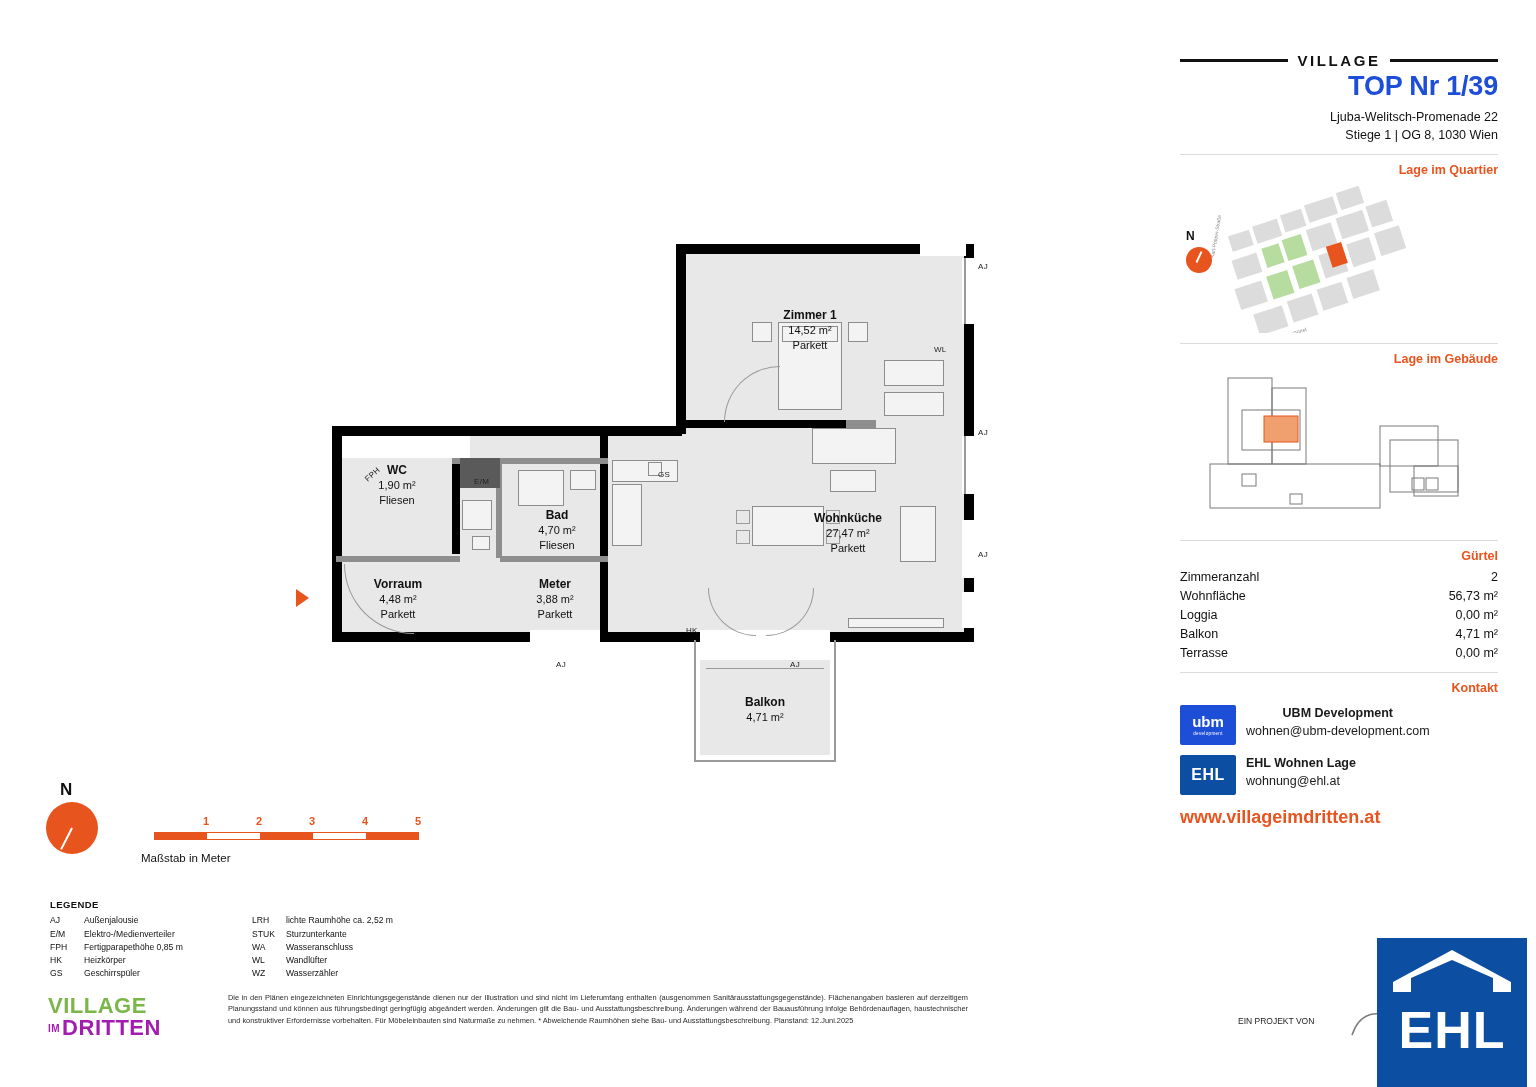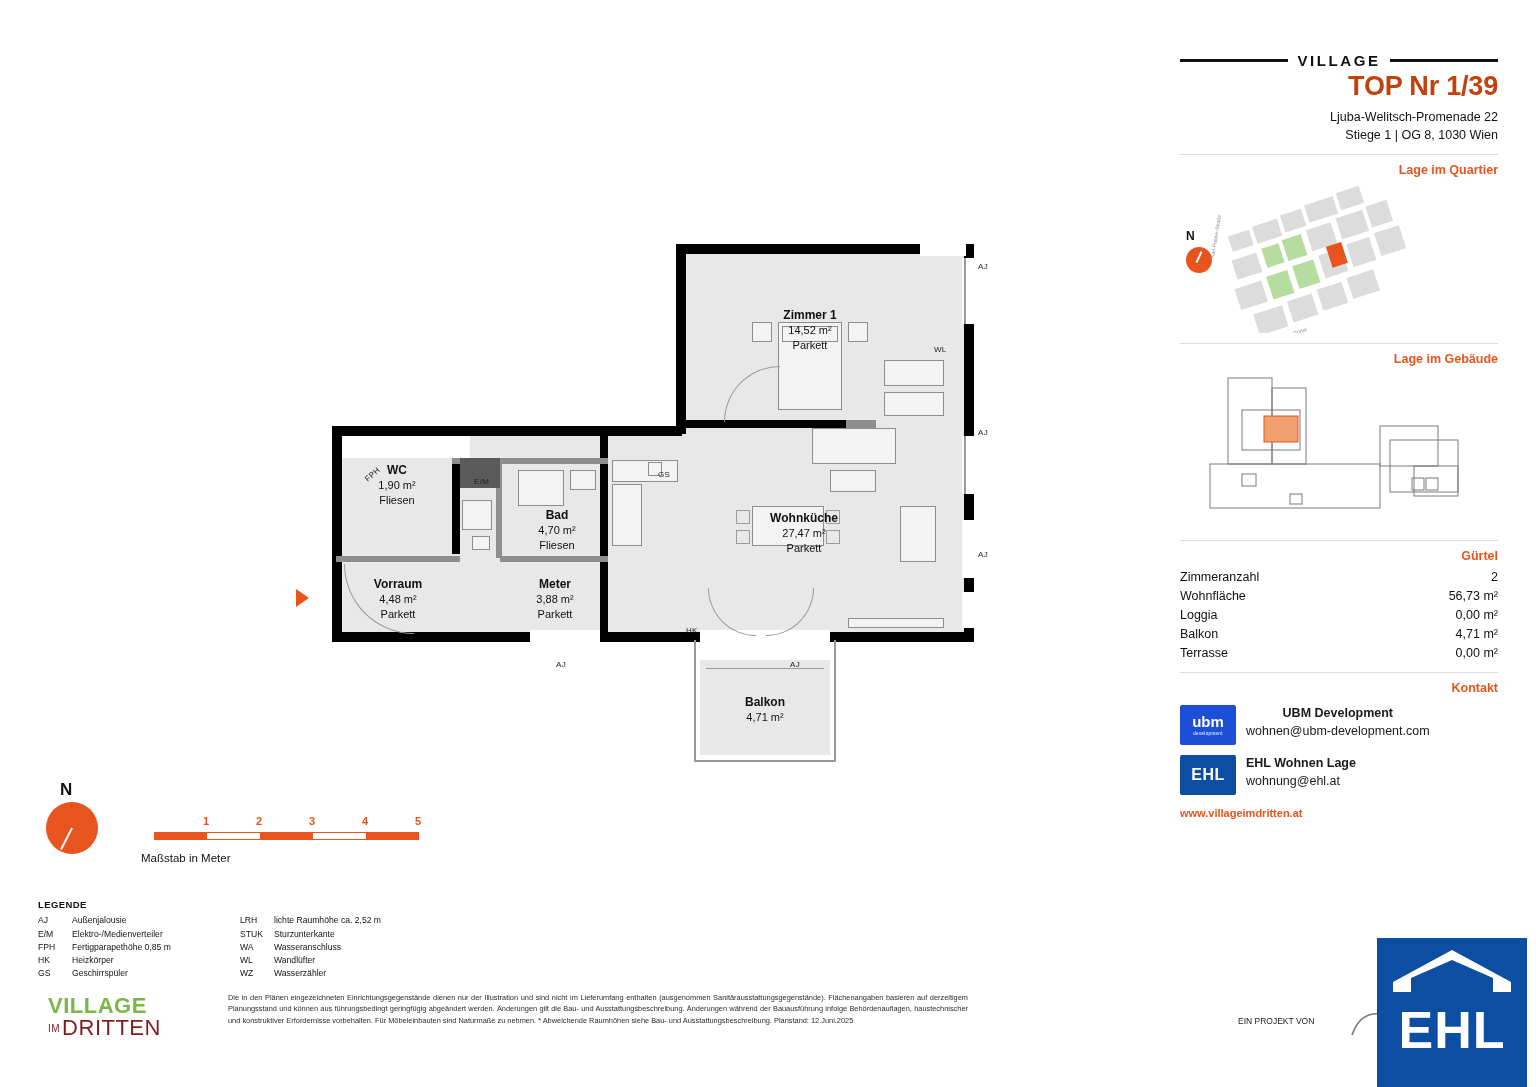--- a/index.html
+++ b/index.html
@@ -43,48 +43,48 @@
   #northwrap { position:absolute; left:46px; top:780px; width:420px; height:110px; }
   .n-letter { position:absolute; left:14px; top:0; font-size:17px; font-weight:bold; color:#111; }
   .n-circle { position:absolute; left:0; top:22px; width:52px;height:52px;border-radius:50%;background:#e8541e; }
   .n-needle { position:absolute; left:25px; top:26px; width:2px; height:24px; background:#fff; transform:rotate(27deg); transform-origin:top center; }
   .scalebar { position:absolute; left:108px; top:52px; width:265px; height:8px; }
   .scale-seg { position:absolute; top:0; height:8px; }
   .scale-num { position:absolute; top:-17px; font-size:11px; color:#e8541e; font-weight:bold; }
   .scale-cap { position:absolute; left:95px; top:72px; font-size:11.5px; color:#111; }
 
   
-  #legend { position:absolute; left:38px; top:898px; width:430px; font-size:8.6px; color:#111; line-height:1.42; }
+  #legend { position:absolute; left:50px; top:898px; width:430px; font-size:8.6px; color:#111; line-height:1.42; }
   #legend .title { font-size:9.5px; font-weight:bold; letter-spacing:.4px; margin-bottom:3px; }
   #legend table { border-collapse:collapse; }
   #legend td { padding:0 0 1px 0; vertical-align:top; }
   #legend td.k { width:34px; }
   #legend td.v { width:168px; }
 
   
   #vlogo { position:absolute; left:48px; top:995px; width:150px; }
   .vl1 { font-size:22px; font-weight:bold; color:#7ab648; letter-spacing:.5px; line-height:1; }
-  .vl2 { font-size:22px; font-weight:normal; color:#7f1d1d; letter-spacing:.5px; line-height:1; }
+  .vl2 { font-size:22px; font-weight:bold; color:#a21caf; letter-spacing:.5px; line-height:1; }
   .vl2 small { display:inline-block; font-size:10px; vertical-align:middle; line-height:1; margin-right:2px; }
 
   #disclaimer { position:absolute; left:228px; top:992px; width:740px; font-size:7.4px; color:#2a2a2a; line-height:1.55; text-align:justify; }
 
   #projektvon { position:absolute; left:1238px; top:1016px; font-size:8.5px; color:#222; }
   #ubmmark { position:absolute; left:1350px; top:1005px; width:44px; height:34px; }
 
   
   #panel { position:absolute; left:1180px; top:52px; width:318px; }
   .hrline { height:1px; background:#dcdcdc; margin:10px 0 8px; }
 
   .villagebar { display:flex; align-items:center; gap:9px; }
   .villagebar .bar { flex:1; height:2.5px; background:#111; }
   .villagebar .txt { font-size:15px; font-weight:bold; letter-spacing:2.6px; color:#111; }
 
   .brand { font-size:51px; font-weight:bold; letter-spacing:-1px; color:#e8541e; line-height:1.02; margin:2px 0 0; }
-  .topnr { font-size:27px; font-weight:bold; color:#c2410c; text-align:right; margin-top:2px; letter-spacing:-.2px; }
+  .topnr { font-size:27px; font-weight:bold; color:#1d4ed8; text-align:right; margin-top:2px; letter-spacing:-.2px; }
   .addr { font-size:12.5px; color:#111; text-align:right; line-height:1.45; margin-top:6px; }
 
   .sect-title { font-size:12.5px; font-weight:bold; color:#e8541e; text-align:right; }
 
   .mapbox { position:relative; height:150px; margin-top:6px; }
   .quartier-n { position:absolute; left:6px; top:46px; font-size:12px; font-weight:bold; color:#111; }
   .quartier-dot { position:absolute; left:6px; top:64px; width:26px;height:26px;border-radius:50%;background:#e8541e; }
   .quartier-dot:after { content:""; position:absolute; left:12px; top:4px; width:1.6px;height:12px;background:#fff; transform:rotate(25deg); }
 
   .bldbox { position:relative; height:160px; margin-top:4px; }
@@ -93,21 +93,21 @@
   .facts .row { display:flex; justify-content:space-between; padding:2.5px 0; }
 
   .contact-row { display:flex; align-items:flex-start; gap:10px; margin-top:10px; }
   .logo-ubm { width:56px;height:40px;background:#1d4ed8;color:#fff;display:flex;flex-direction:column;align-items:center;justify-content:center;border-radius:2px; }
   .logo-ubm .t { font-size:15px; font-weight:bold; line-height:1; }
   .logo-ubm .s { font-size:4.6px; letter-spacing:.3px; margin-top:2px; }
   .logo-ehl { width:56px;height:40px;background:#0b4ea2;color:#fff;display:flex;align-items:center;justify-content:center;border-radius:2px;font-size:16px;font-weight:bold;letter-spacing:.5px; }
   .contact-text { font-size:12.5px; line-height:1.42; }
   .contact-text .b { font-weight:bold;text-align:center; }
 
-  .weburl { margin-top:12px; font-size:11px; font-weight:bold; color:#e8541e; }
+  .weburl { margin-top:12px; font-size:18px; font-weight:bold; color:#e8541e; }
 
   
   #ehlbadge { position:absolute; left:1377px; top:938px; width:150px; height:149px; background:#0b4ea2; }
   #ehlbadge .roof { position:absolute; left:14px; top:10px; width:122px; height:44px; }
   #ehlbadge .word { position:absolute; left:0; right:0; top:62px; text-align:center; color:#fff; font-size:52px; font-weight:bold; letter-spacing:1px; }
 </style>
 </head>
 <body>
 
 <div class="sheet">
@@ -194,21 +194,21 @@
     <div class="rlabel" style="left:352px;top:462px;width:90px;">
       <div class="n">WC</div>
       <div class="a">1,90 m²</div>
       <div class="f">Fliesen</div>
     </div>
     <div class="rlabel" style="left:512px;top:507px;width:90px;">
       <div class="n">Bad</div>
       <div class="a">4,70 m²</div>
       <div class="f">Fliesen</div>
     </div>
-    <div class="rlabel" style="left:744px;top:510px;width:120px;">
+    <div class="rlabel" style="left:788px;top:510px;width:120px;">
       <div class="n">Wohnküche</div>
       <div class="a">27,47 m²</div>
       <div class="f">Parkett</div>
     </div>
     <div class="rlabel" style="left:348px;top:576px;width:100px;">
       <div class="n">Vorraum</div>
       <div class="a">4,48 m²</div>
       <div class="f">Parkett</div>
     </div>
     <div class="rlabel" style="left:505px;top:576px;width:100px;">

